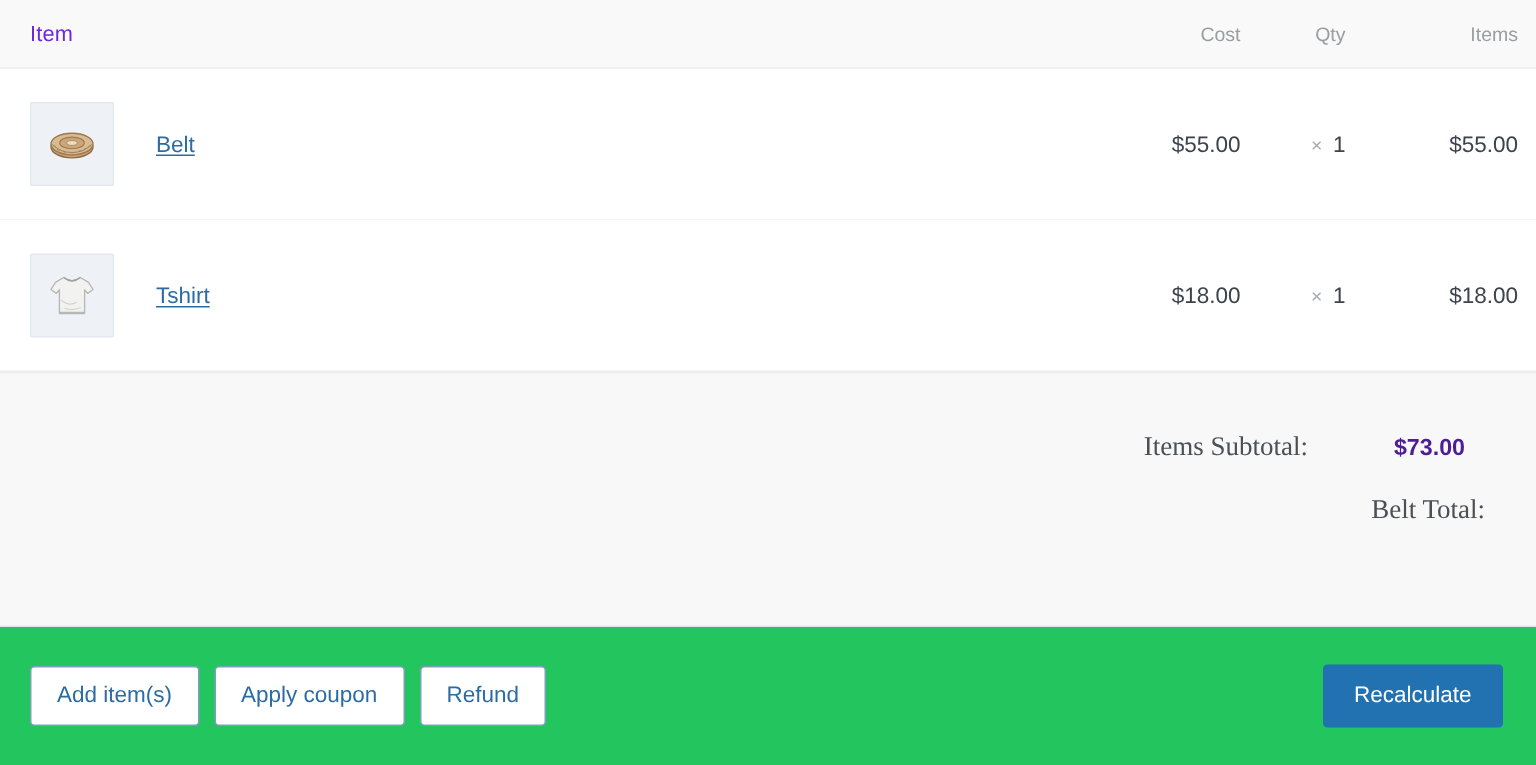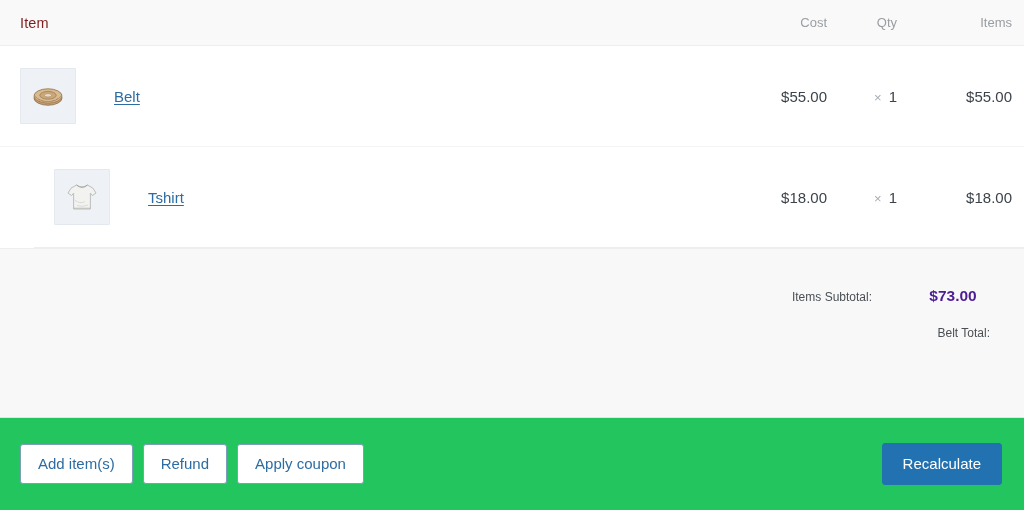--- a/index.html
+++ b/index.html
@@ -25,21 +25,21 @@
     background: #f9f9f9;
     border-bottom: 1px solid #eceeef;
     display: flex;
     align-items: center;
     padding: 0 12px 0 20px;
     flex: 0 0 auto;
   }
   .col-item {
     flex: 1 1 auto;
     font-size: 14.5px;
-    color: #7f1d1d;
+    color: #6d28d9;
     font-weight: 400;
     letter-spacing: 0.1px;
   }
   .col-cost, .col-qty, .col-total {
     font-size: 13px;
     color: #989ea3;
     font-weight: 400;
     text-align: right;
     flex: 0 0 auto;
   }
@@ -50,39 +50,39 @@
   
   .items-body { flex: 0 0 auto; background: #ffffff; }
   .item-row {
     display: flex;
     align-items: center;
     padding: 16px 12px 16px 20px;
     min-height: 101px;
     border-bottom: 1px solid #f4f5f6;
     background: #ffffff;
   }
-  .item-row:last-child { border-bottom: 1px solid #eceeef; margin-left: 34px; }
+  .item-row:last-child { border-bottom: 1px solid #eceeef; }
 
   .thumb {
     width: 56px;
     height: 56px;
     flex: 0 0 56px;
     background: #eef2f6;
     border: 1px solid #e3e9ef;
     border-radius: 1px;
     display: flex;
     align-items: center;
     justify-content: center;
     overflow: hidden;
   }
   .thumb svg { display: block; }
 
   .item-name-cell {
     flex: 1 1 auto;
-    padding-left: 38px;
+    padding-left: 28px;
     display: flex;
     align-items: flex-end;
   }
   .item-link {
     font-size: 15px;
     color: #2d6ca2;
     text-decoration: underline;
     text-underline-offset: 2px;
     cursor: pointer;
     font-weight: 400;
@@ -116,25 +116,26 @@
     align-items: flex-end;
   }
   .total-line {
     display: flex;
     align-items: baseline;
     justify-content: flex-end;
     margin-bottom: 21px;
     width: 100%;
   }
   .total-label {
-    font-size: 12px;
+    font-size: 18px;
     color: #4a5055;
     text-align: center;
     padding-right: 22px;
     font-weight: 400;
+    font-family: Liberation Serif, serif;
   }
   .total-value {
     font-size: 15.5px;
     color: #4c1d95;
     font-weight: bold;
     text-align: center;
     width: 118px;
   }
 
   
@@ -237,19 +238,19 @@
       <div class="total-value">$73.00</div>
     </div>
     <div class="total-line">
       <div class="total-label">Belt Total:</div>
     </div>
   </div>
 
   <div class="items-footer">
     <div class="footer-left">
       <button class="btn-secondary">Add item(s)</button>
+      <button class="btn-secondary">Apply coupon</button>
       <button class="btn-secondary">Refund</button>
-      <button class="btn-secondary">Apply coupon</button>
     </div>
     <button class="btn-primary">Recalculate</button>
   </div>
 
 </div>
 
 </body></html>

